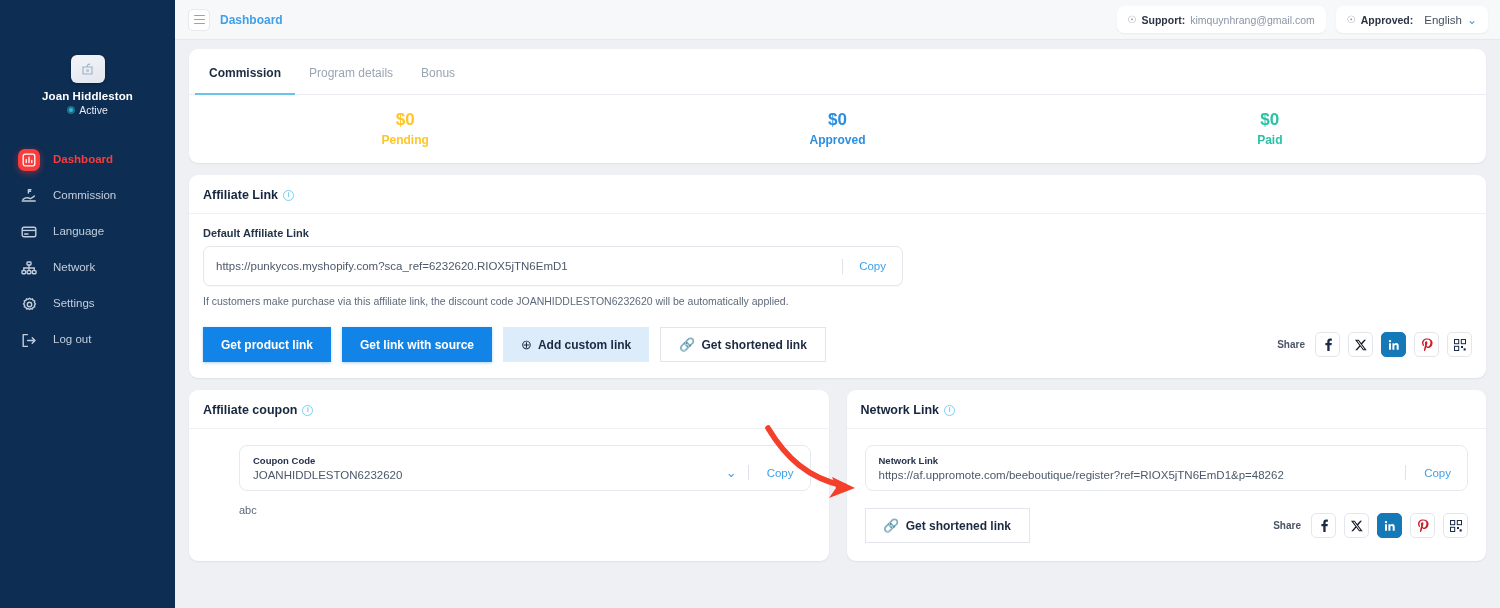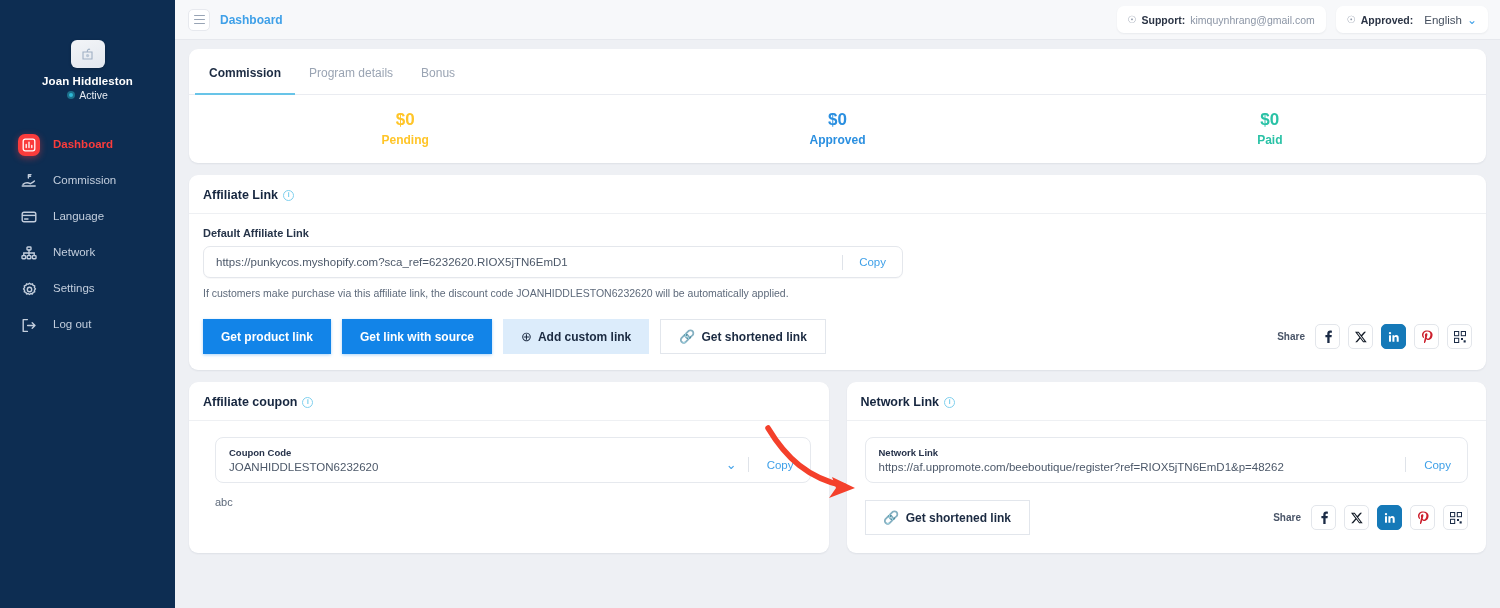--- a/index.html
+++ b/index.html
@@ -10,21 +10,21 @@
     background: #eef0f4;
   }
   .app { display: flex; width: 1500px; height: 608px; }
 
   
   .sidebar {
     width: 175px; min-width: 175px; height: 608px;
     background: #0d2d52;
     display: flex; flex-direction: column;
     align-items: stretch;
-    padding-top: 40px;
+    padding-top: 55px;
     position: relative;
   }
   .profile { display: flex; flex-direction: column; align-items: center; margin-bottom: 26px; }
   .avatar {
     width: 34px; height: 28px; border-radius: 6px;
     background: linear-gradient(160deg,#f3f5f8 0%, #e2e7ee 100%);
     display: flex; align-items: center; justify-content: center;
     box-shadow: 0 1px 3px rgba(0,0,0,.25);
   }
   .avatar svg { display:block; }
@@ -117,21 +117,21 @@
   }
   .info-i {
     width:11px; height:11px; border-radius:50%;
     border:1.2px solid #7fd0ee; color:#7fd0ee;
     font-size:8px; font-style:normal; font-weight:bold;
     display:inline-flex; align-items:center; justify-content:center; line-height:1;
   }
   .card-body { padding: 13px 14px 16px 14px; }
   .field-label { font-size: 11px; font-weight:bold; color:#263449; margin-bottom:7px; }
   .input-wrap {
-    height: 32px; border:1px solid #e4e7ec; border-radius: 7px; background:#fff;
+    height: 40px; border:1px solid #e4e7ec; border-radius: 7px; background:#fff;
     display:flex; align-items:center; padding: 0 2px 0 12px;
     box-shadow: 0 1px 1px rgba(20,30,50,.03);
   }
   .input-wrap .val { font-size: 11.5px; color:#4c5869; flex:1; white-space:nowrap; overflow:hidden; }
   .divider-v { width:1px; height:15px; background:#dfe3e9; margin: 0 2px; }
   .copy-btn { font-size: 11.5px; color:#3fa0e8; padding: 0 14px; cursor:pointer; }
   .hint { font-size: 10.5px; color:#5e6a7b; margin-top: 9px; }
 
   .btn-row { display:flex; align-items:center; gap: 11px; margin-top: 20px; }
   .btn {
@@ -374,21 +374,21 @@
         </div>
       </div>
 
       <div class="row2">
 
         <div class="col card">
           <div class="card-head">
             <span>Affiliate coupon</span>
             <i class="info-i">i</i>
           </div>
-          <div class="card-body" style="padding:16px 18px 22px 26px;">
+          <div class="card-body" style="padding:16px 18px 22px 26px;margin-left:24px;">
             <div class="coupon-input">
               <div class="stack">
                 <div class="coupon-code-lbl">Coupon Code</div>
                 <div class="coupon-code-val">JOANHIDDLESTON6232620</div>
               </div>
               <div class="coupon-tail">
                 <span class="dd-chev">⌄</span>
                 <span class="divider-v"></span>
                 <span class="copy-btn">Copy</span>
               </div>

